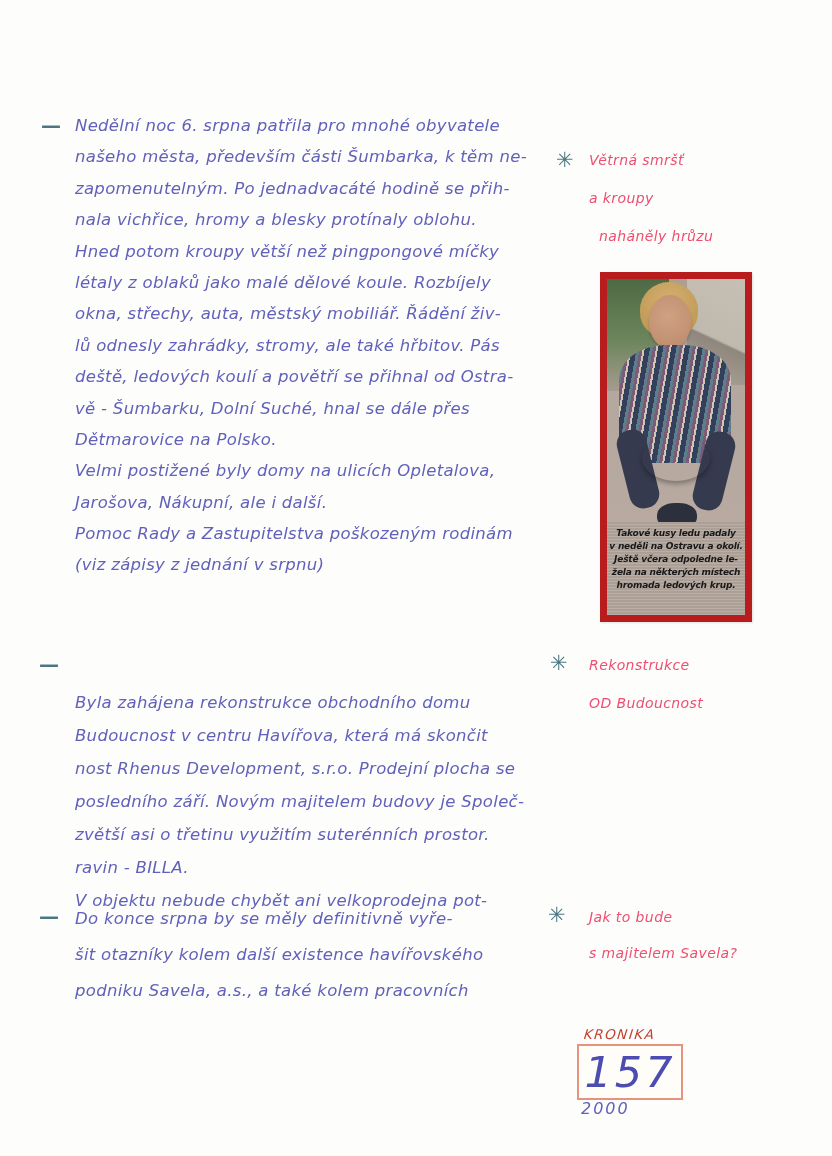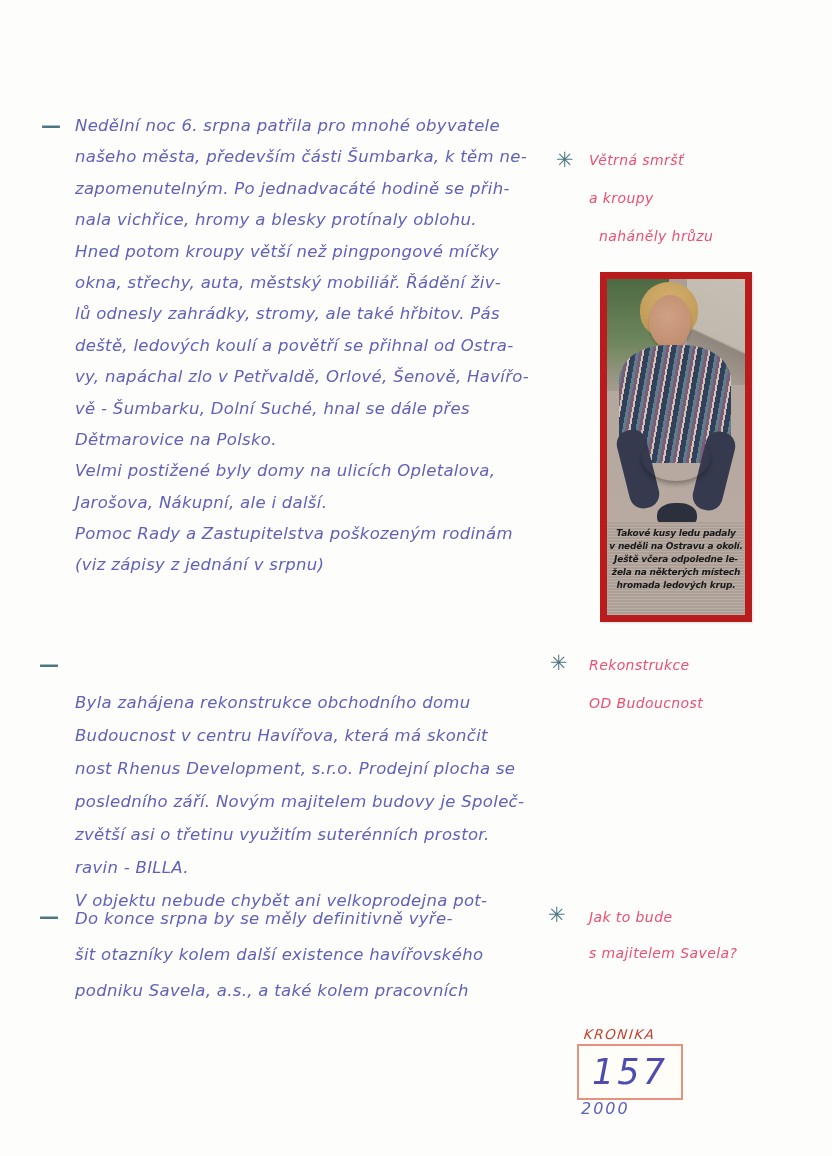--- a/index.html
+++ b/index.html
@@ -54,39 +54,39 @@
     background:radial-gradient(circle at 40% 35%,#f0ead d0,#efe9dc 0%,#d6cdba 70%,#b9ae9c);box-shadow:0 3px 5px rgba(0,0,0,.3);}
   .caption{position:absolute;left:0;right:0;bottom:0;height:88px;padding-top:5px;text-align:center;
     background:#b2a59c;background-image:repeating-linear-gradient(0deg,rgba(255,255,255,.10) 0 1px,rgba(0,0,0,.04) 1px 3px);
     color:#181818;font-weight:bold;font-style:italic;font-size:9px;line-height:1.45;letter-spacing:-.2px;}
 
   
   .kronika{position:absolute;left:584px;top:1026px;color:var(--stamp-label-red);
     font-size:13.5px;letter-spacing:1.5px;transform:skewX(-6deg);font-style:italic;}
   .page-box{position:absolute;left:577px;top:1044px;width:102px;height:52px;
     border:2px solid var(--stamp-box-border);background:#fffdf8;display:flex;align-items:center;justify-content:center;}
-  .page-num{color:var(--stamp-number-blue);font-size:35px;font-style:italic;letter-spacing:3px;}
+  .page-num{color:var(--stamp-number-blue);font-size:43px;font-style:italic;letter-spacing:3px;}
   .year{position:absolute;left:581px;top:1099px;color:var(--ink-blue);font-size:16px;font-style:italic;letter-spacing:2px;}
 </style>
 </head>
 <body>
 
 <div class="page">
 
   <span class="dash d1">—</span>
   <div class="lines e1">
     <div class="line">Nedělní noc 6. srpna patřila pro mnohé obyvatele</div>
     <div class="line">našeho města, především části Šumbarka, k těm ne-</div>
     <div class="line">zapomenutelným. Po jednadvacáté hodině se přih-</div>
     <div class="line">nala vichřice, hromy a blesky protínaly oblohu.</div>
     <div class="line">Hned potom kroupy větší než pingpongové míčky</div>
+    <div class="line">létaly z oblaků jako malé dělové koule. Rozbíjely</div>
     <div class="line">okna, střechy, auta, městský mobiliář. Řádění živ-</div>
     <div class="line">lů odnesly zahrádky, stromy, ale také hřbitov. Pás</div>
     <div class="line">deště, ledových koulí a povětří se přihnal od Ostra-</div>
-    <div class="line">vy, napáchal zlo v Petřvaldě, Orlové, Šenově, Havířo-</div>
     <div class="line">vě - Šumbarku, Dolní Suché, hnal se dále přes</div>
     <div class="line">Dětmarovice na Polsko.</div>
     <div class="line">Velmi postižené byly domy na ulicích Opletalova,</div>
     <div class="line">Jarošova, Nákupní, ale i další.</div>
     <div class="line">Pomoc Rady a Zastupitelstva poškozeným rodinám</div>
     <div class="line">(viz zápisy z jednání v srpnu)</div>
   </div>
   <span class="asterisk a1">✳</span>
   <div class="note n1">
     <div class="note-line">Větrná smršť</div>

